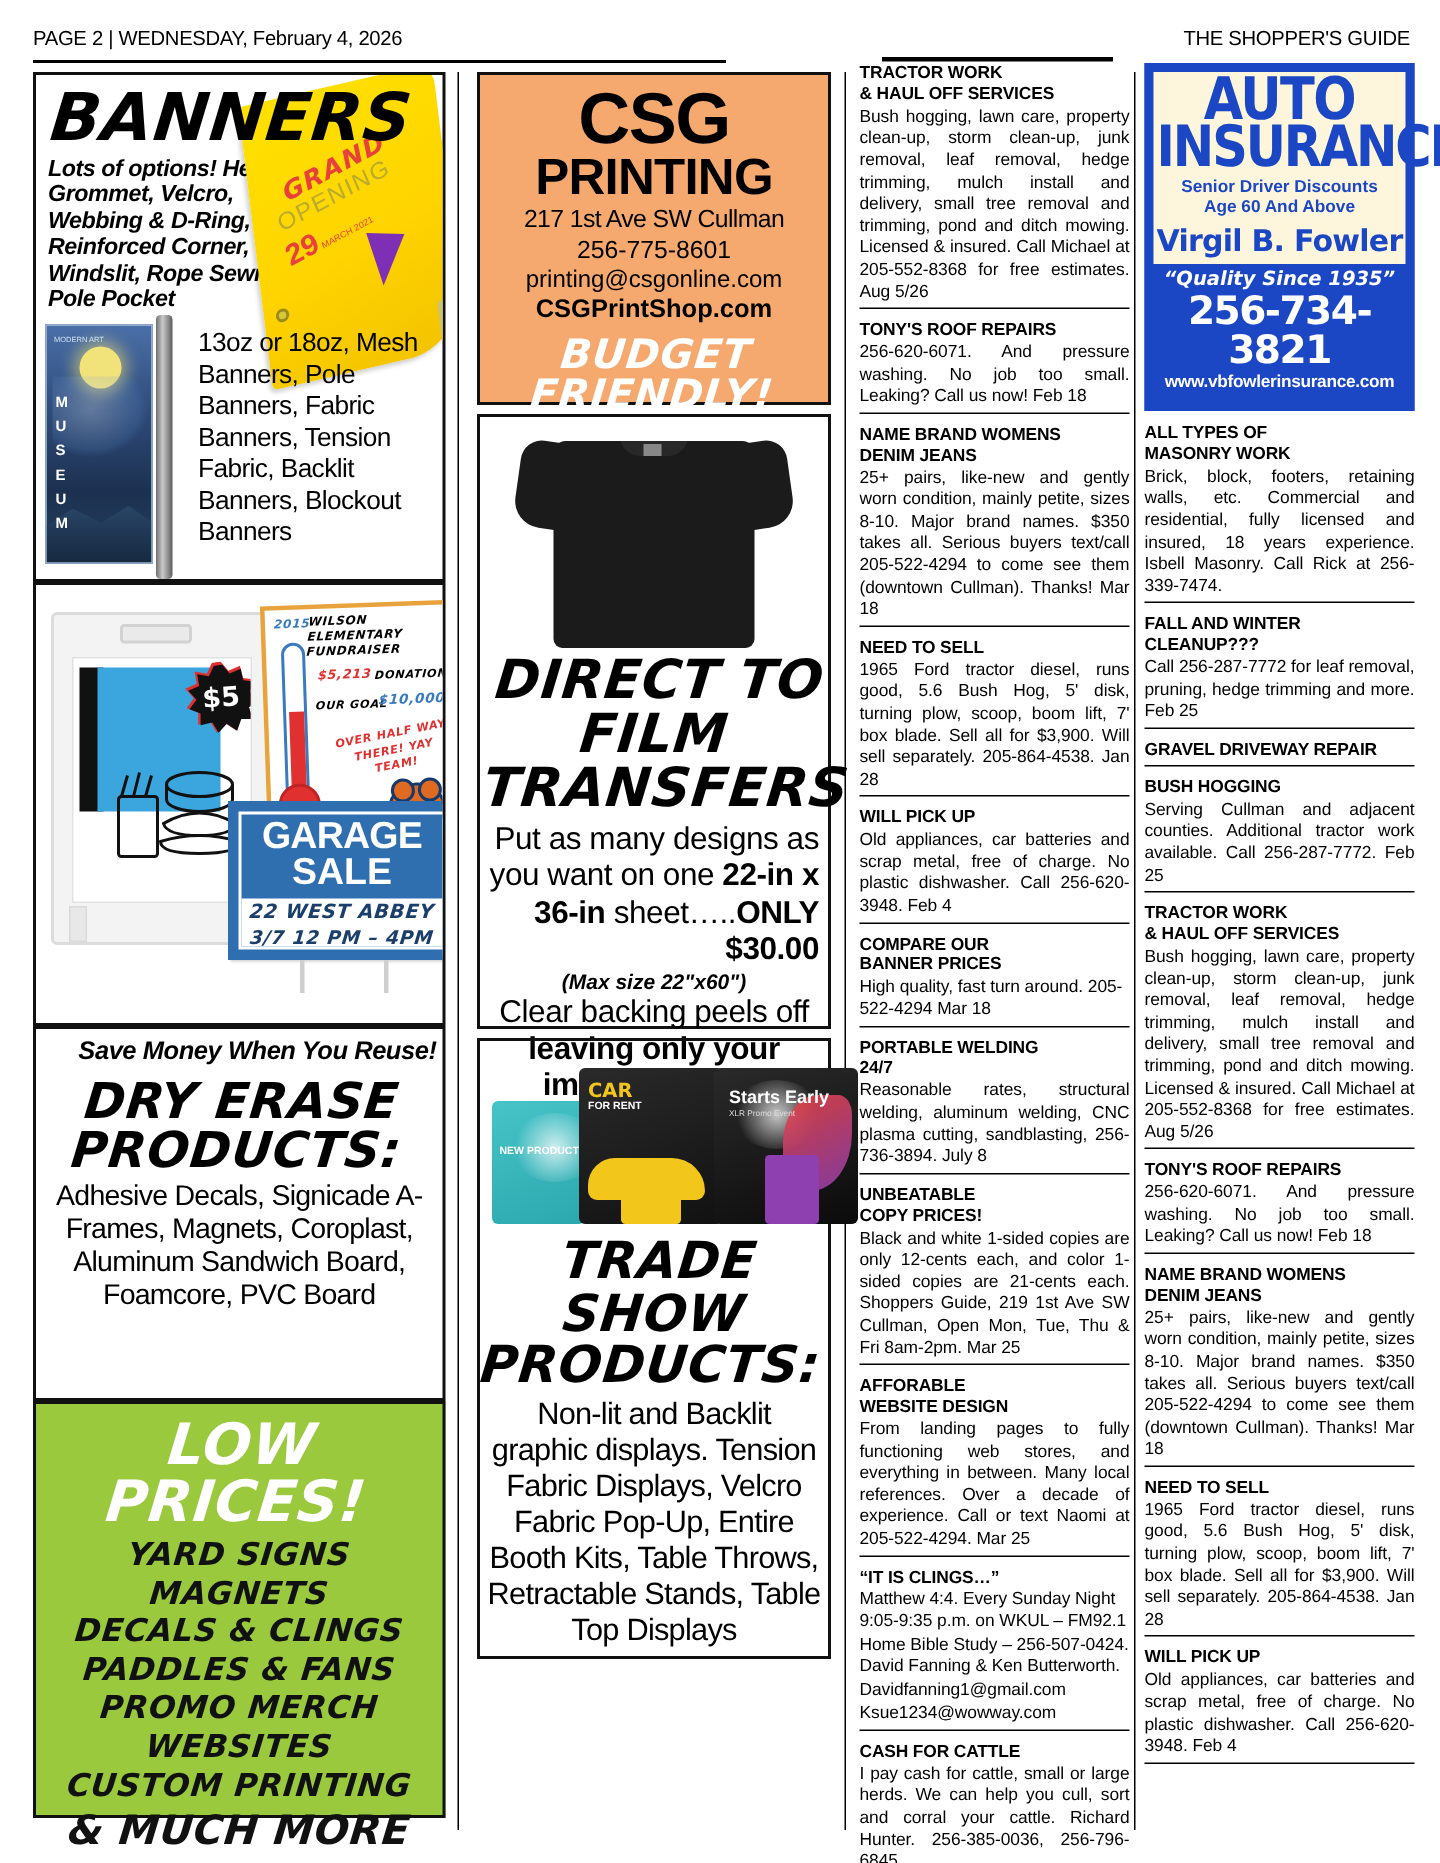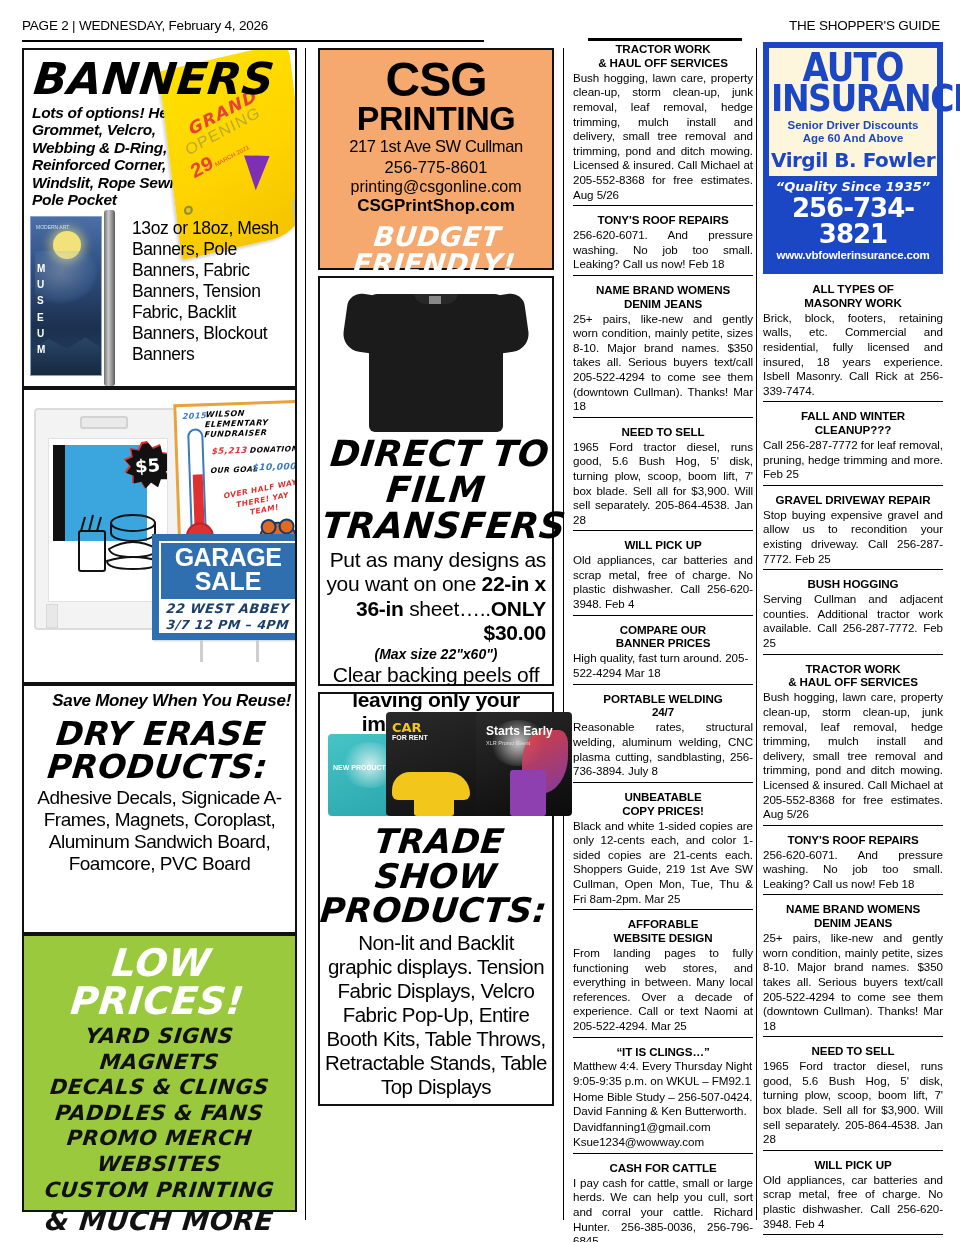--- a/index.html
+++ b/index.html
@@ -299,21 +299,21 @@
             background:radial-gradient(circle,rgba(255,255,255,.75),rgba(255,255,255,0) 70%);}
   .b-swoop{ position:absolute; right:4px; top:18px; width:46px; height:64px;
             background:linear-gradient(150deg,#e8413c,#8e3fb0); border-radius:50% 20% 60% 30%; opacity:.9;}
   .ts-title { font-size:34px; line-height:1.02; margin:0 0 3px; }
   .ts-list { font-size: 20.5px; line-height:1.17; letter-spacing:-.5px; }
 
   
   .classifieds { font-size: 11.6px; line-height: 1.22; }
   .cls-item { margin-bottom: 7px; }
   .cls-head {
-    text-align:center; font-weight:bold; font-size:11.6px; line-height:1.2;
+    text-align:left; font-weight:bold; font-size:11.6px; line-height:1.2;
     letter-spacing:-.1px;
   }
   .cls-body {
     text-align: justify; text-align-last: left;
     font-size: 11.6px; line-height: 1.26; letter-spacing:-.05px; margin-top:1px;
   }
   .cls-rule { border-bottom: 1.6px solid #000; margin-top: 3px; }
   .cls-body.noj { text-align: left; }
 
   
@@ -562,21 +562,21 @@
 
     <div class="cls-item">
       <div class="cls-head">AFFORABLE</div>
       <div class="cls-head">WEBSITE DESIGN</div>
       <div class="cls-body">From landing pages to fully functioning web stores, and everything in between.  Many local references. Over a decade of experience.  Call or text Naomi at 205-522-4294.  Mar 25</div>
       <div class="cls-rule"></div>
     </div>
 
     <div class="cls-item">
       <div class="cls-head">“IT IS CLINGS…”</div>
-      <div class="cls-body noj">Matthew 4:4. Every Thursday Night 9:05-9:35 p.m. on WKUL – FM92.1</div>
+      <div class="cls-body noj">Matthew 4:4. Every Sunday Night 9:05-9:35 p.m. on WKUL – FM92.1</div>
       <div class="cls-body noj">Home Bible Study – 256-507-0424. David Fanning &amp; Ken Butterworth.</div>
       <div class="cls-body noj">Davidfanning1@gmail.com</div>
       <div class="cls-body noj">Ksue1234@wowway.com</div>
       <div class="cls-rule"></div>
     </div>
 
     <div class="cls-item">
       <div class="cls-head">CASH FOR CATTLE</div>
       <div class="cls-body">I pay cash for cattle, small or large herds. We can help you cull, sort and corral your cattle. Richard Hunter.  256-385-0036, 256-796-6845.</div>
     </div>
@@ -608,21 +608,20 @@
 
     <div class="cls-item">
       <div class="cls-head">FALL AND WINTER</div>
       <div class="cls-head">CLEANUP???</div>
       <div class="cls-body">Call 256-287-7772 for leaf removal, pruning, hedge trimming and more.  Feb 25</div>
       <div class="cls-rule"></div>
     </div>
 
     <div class="cls-item">
       <div class="cls-head">GRAVEL DRIVEWAY REPAIR</div>
-      <div class="cls-body">Stop buying expensive gravel and allow us to recondition your existing driveway. Call 256-287-7772.  Feb 25</div>
       <div class="cls-rule"></div>
     </div>
 
     <div class="cls-item">
       <div class="cls-head">BUSH HOGGING</div>
       <div class="cls-body">Serving Cullman and adjacent counties. Additional tractor work available.  Call  256-287-7772. Feb 25</div>
       <div class="cls-rule"></div>
     </div>
 
     <div class="cls-item">

